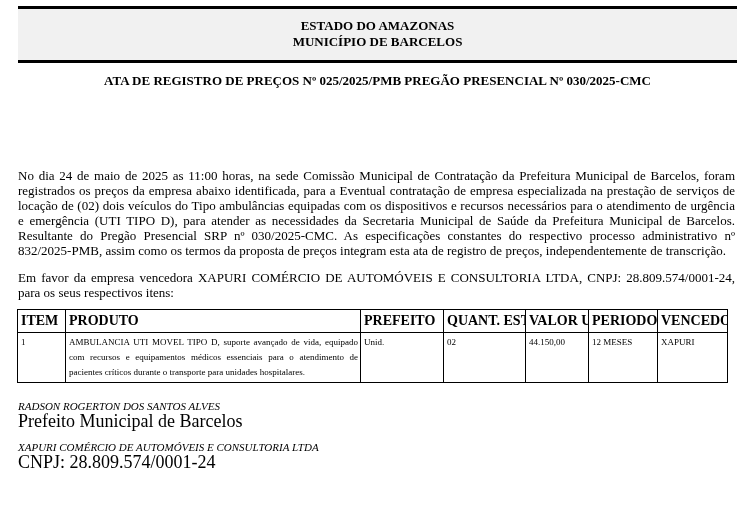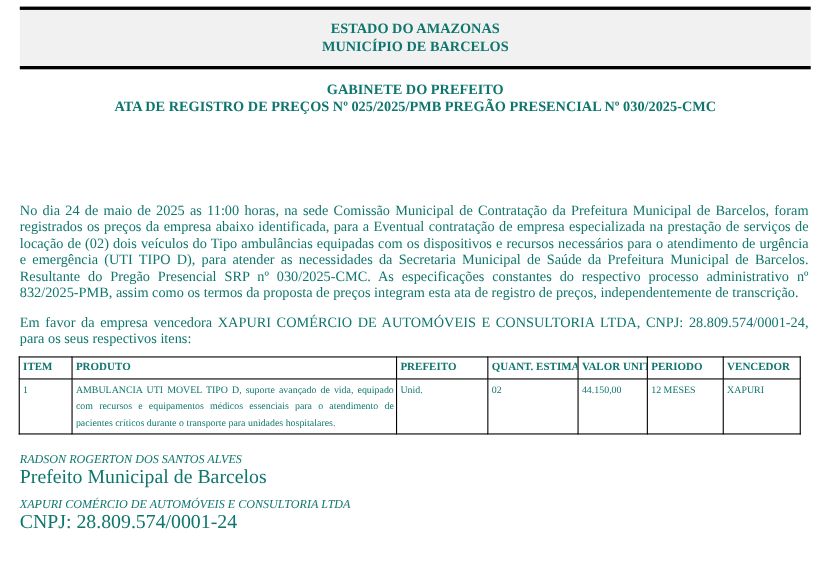--- a/index.html
+++ b/index.html
@@ -3,21 +3,21 @@
 <meta charset="utf-8">
 <style>
   * { margin: 0; padding: 0; box-sizing: border-box; }
   html, body { background: #ffffff; }
   .page {
     position: relative;
     width: 751px;
     height: 511px;
     background: #ffffff;
     font-family: "Liberation Serif", "DejaVu Serif", serif;
-    color: #0f766e;
+    color: #000000;
     overflow: hidden;
   }
   .header-box {
     margin: 6px 14px 0 18px;
     border-top: 3px solid #000;
     border-bottom: 3px solid #000;
     background: #f1f1f1;
     padding: 9px 0 10px 0;
     text-align: center;
   }
@@ -49,21 +49,21 @@
     border-collapse: collapse;
     table-layout: fixed;
     width: 710px;
   }
   table.items th, table.items td {
     border: 1px solid #000;
     vertical-align: top;
     overflow: hidden;
   }
   table.items th {
-    font-size: 10px;
+    font-size: 14px;
     font-weight: bold;
     text-align: left;
     padding: 3px 2px 3px 3px;
     height: 20px;
     white-space: nowrap;
   }
   table.items td {
     font-size: 9px;
     padding: 2px 2px 2px 3px;
     height: 45px;
@@ -105,21 +105,20 @@
 <body>
 
 <div class="page">
 
   <div class="header-box">
     <div class="hline">ESTADO DO AMAZONAS</div>
     <div class="hline">MUNICÍPIO DE BARCELOS</div>
   </div>
 
   <div class="title-block">
-    <div class="tline">GABINETE DO PREFEITO</div>
     <div class="tline">ATA DE REGISTRO DE PREÇOS Nº 025/2025/PMB PREGÃO PRESENCIAL Nº 030/2025-CMC</div>
   </div>
 
   <p class="para para-1">No dia 24 de maio de 2025 as 11:00 horas, na sede Comissão Municipal de Contratação da Prefeitura Municipal de Barcelos, foram registrados os preços da empresa abaixo identificada, para a Eventual contratação de empresa especializada na prestação de serviços de locação de (02) dois veículos do Tipo ambulâncias equipadas com os dispositivos e recursos necessários para o atendimento de urgência e emergência (UTI TIPO D), para atender as necessidades da Secretaria Municipal de Saúde da Prefeitura Municipal de Barcelos. Resultante do Pregão Presencial SRP nº 030/2025-CMC. As especificações constantes do respectivo processo administrativo nº 832/2025-PMB, assim como os termos da proposta de preços integram esta ata de registro de preços, independentemente de transcrição.</p>
 
 
   <p class="para para-3">Em favor da empresa vencedora XAPURI COMÉRCIO DE AUTOMÓVEIS E CONSULTORIA LTDA, CNPJ: 28.809.574/0001-24, para os seus respectivos itens:</p>
 
   <table class="items">
     <colgroup>

